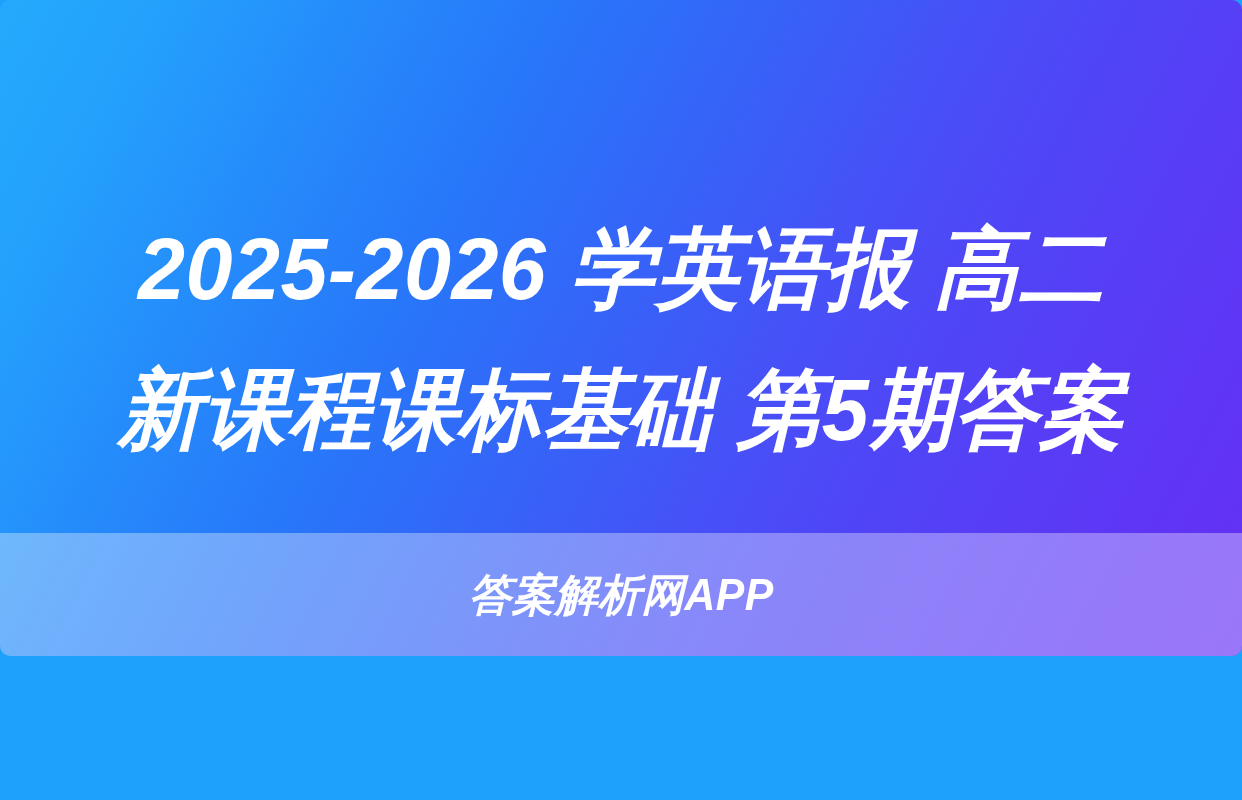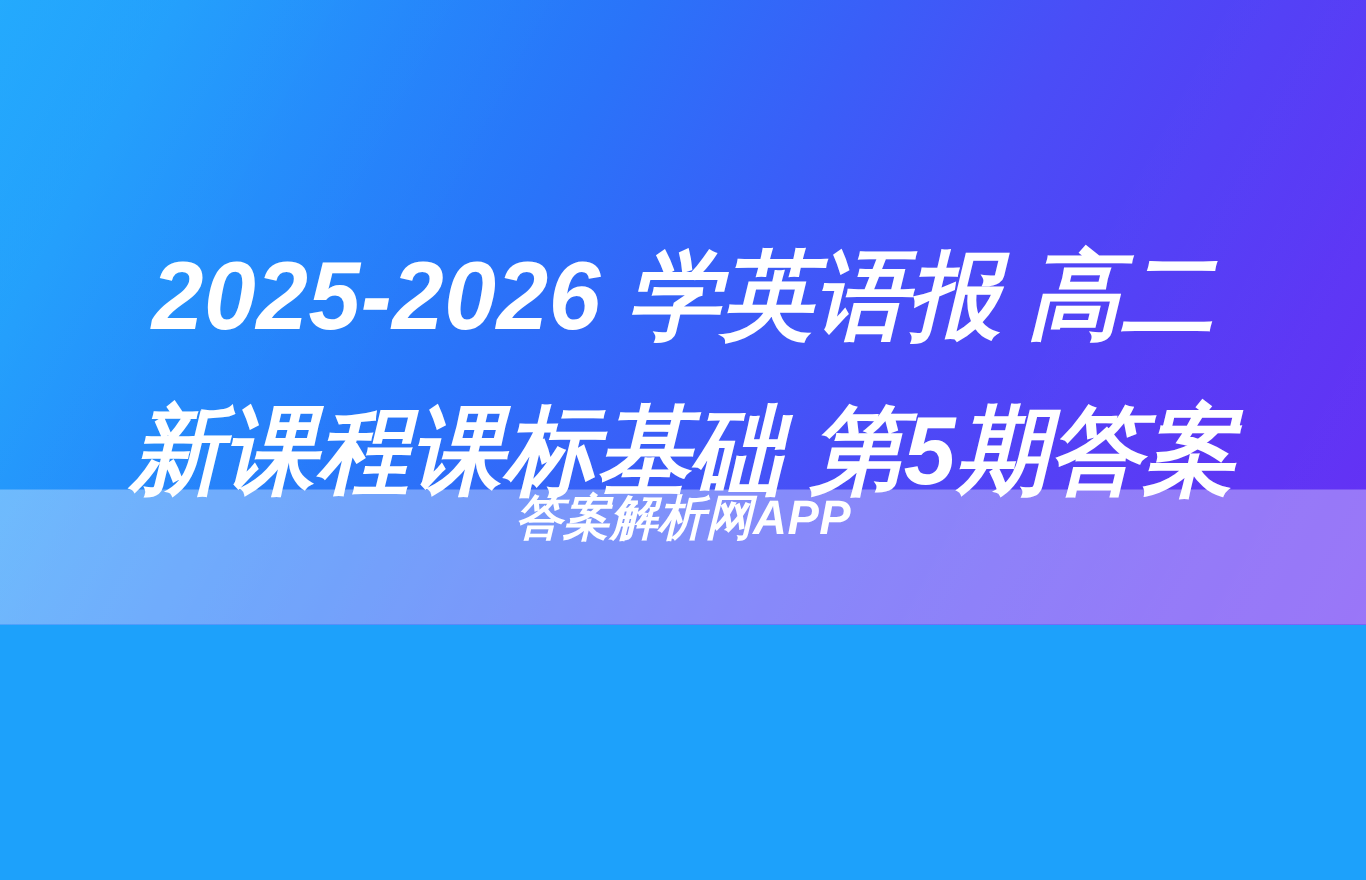--- a/index.html
+++ b/index.html
@@ -11,35 +11,36 @@
     width: 1242px;
     height: 800px;
     overflow: hidden;
     font-family: "Liberation Sans", "DejaVu Sans", sans-serif;
     background: #1da1fb;
   }
 
   .cover {
     position: relative;
     width: 1242px;
-    height: 568px;
+    height: 656px;
     box-sizing: border-box;
     overflow: hidden;
     background-color: #2f6ff9;
     background-image:
       linear-gradient(118deg,
         #18a6fd 0%,
         #1c9cfc 11%,
         #2287fb 24%,
         #2a73f9 38%,
         #3a5ef8 52%,
         #4a4df7 64%,
         #5340f6 76%,
         #5b33f5 88%,
         #6129f4 100%);
+    border-radius: 10px;
   }
 
   
   .cover::after {
     content: "";
     position: absolute;
     inset: 0;
     pointer-events: none;
     background-image:
       linear-gradient(118deg,
@@ -81,21 +82,21 @@
   }
 
   .footer-band {
     position: absolute;
     left: 0;
     right: 0;
     bottom: 0;
     height: 123px;
     background: rgba(255, 255, 255, 0.34);
     display: flex;
-    align-items: flex-start;
+    align-items: center;
     justify-content: center;
     z-index: 3;
   }
 
   .footer-brand {
     margin: 0;
     color: #ffffff;
     font-family: "Liberation Sans", "DejaVu Sans", sans-serif;
     font-size: 44px;
     line-height: 52px;

